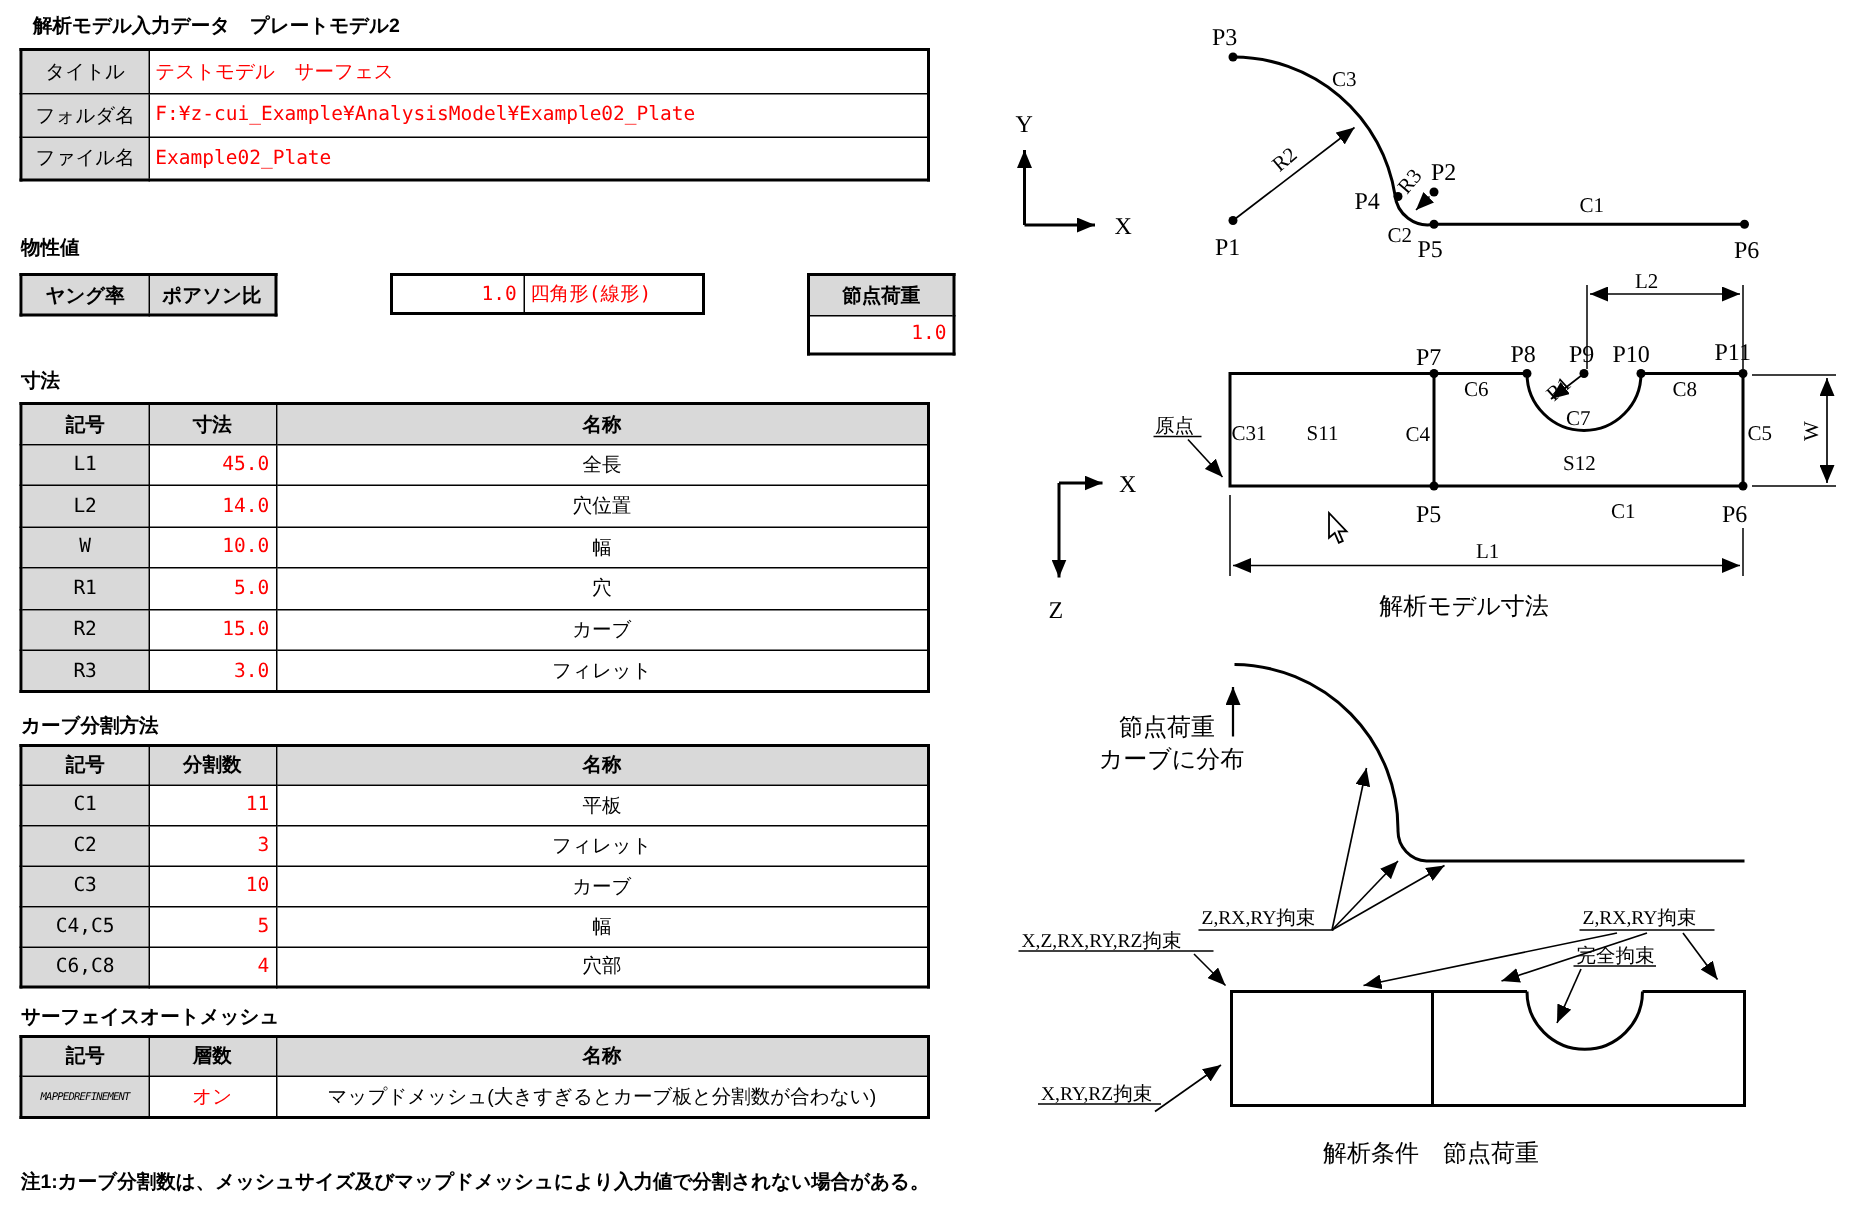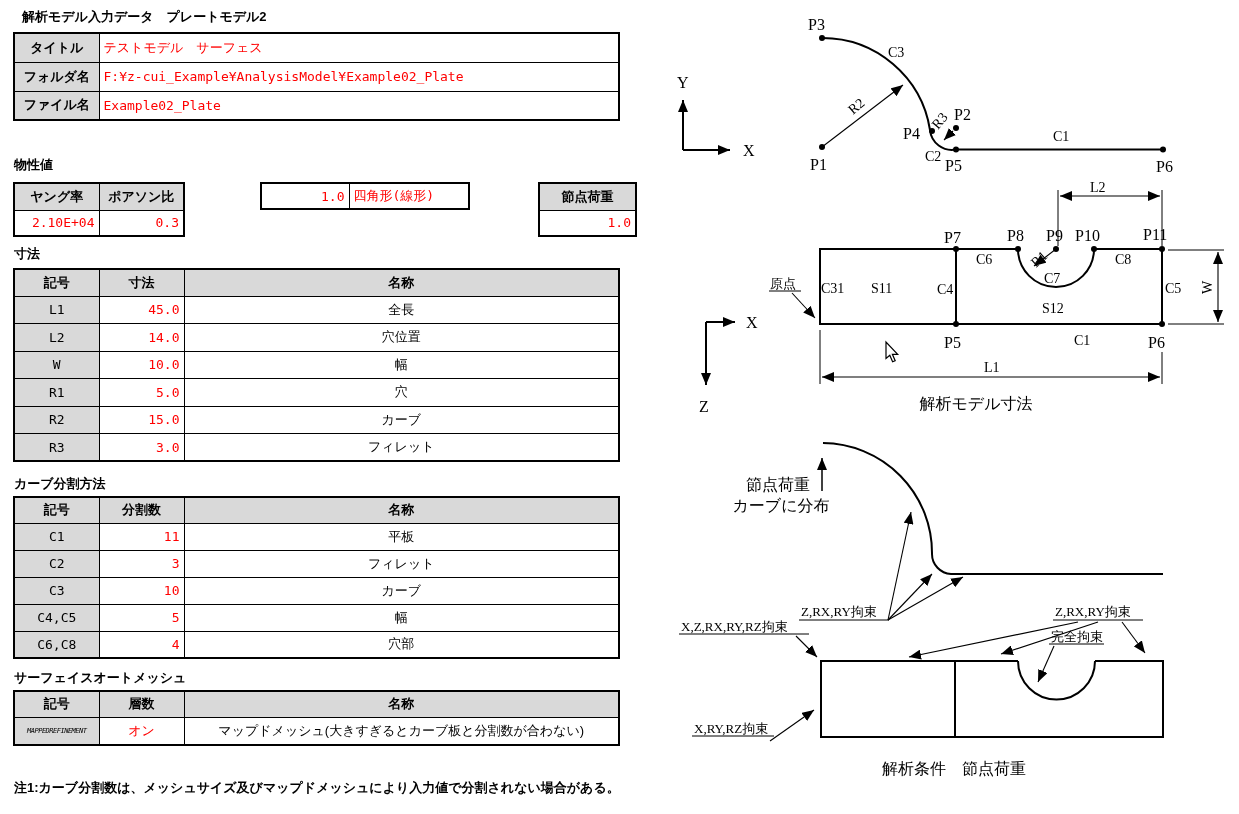--- a/index.html
+++ b/index.html
@@ -4,21 +4,21 @@
 <style>
   html,body{margin:0;padding:0;background:#fff;}
   #page{position:relative;width:1239px;height:814px;background:#fff;overflow:hidden;
         font-family:"Liberation Sans",sans-serif;color:#000;}
   .heading{position:absolute;font-size:13px;font-weight:bold;white-space:nowrap;}
   table.tbl{position:absolute;border-collapse:collapse;table-layout:fixed;
             border:2.5px solid #000;font-size:13px;}
   .tbl td{border:1.5px solid #000;padding:0 4px;overflow:hidden;white-space:nowrap;}
   .hd{background:#d9d9d9;font-weight:bold;text-align:center;}
   .sym{background:#d9d9d9;text-align:center;font-family:"DejaVu Sans Mono",monospace;}
-  .lbl{background:#d9d9d9;font-weight:bold;text-align:center;}
+  .lbl{background:#d9d9d9;font-weight:normal;text-align:center;}
   .lbl-small{font-size:10px;}
   .sym-tiny{font-size:7px;letter-spacing:-0.5px;font-style:italic;}
   .val{color:#ff0000;text-align:right;font-family:"DejaVu Sans Mono",monospace;}
   .valL{color:#ff0000;text-align:left;font-family:"DejaVu Sans Mono",monospace;}
   .valC{color:#ff0000;text-align:center;font-family:"DejaVu Sans Mono",monospace;}
   .name{text-align:center;}
   #diagrams{position:absolute;left:0;top:0;}
   text{font-family:"Liberation Serif","DejaVu Serif",serif;fill:#000;}
   .ptxt{font-size:16px;}
   .ctxt{font-size:14px;}
@@ -63,24 +63,20 @@
   <table class="tbl" style="left:13px;top:182px;width:170px;">
     <colgroup>
         <col style="width:85px">
         <col style="width:85px">
       </colgroup>
     <tbody>
         <tr style="height:27px">
       <td class="hd">ヤング率</td>
       <td class="hd">ポアソン比</td>
     </tr>
-    <tr style="height:26px">
-      <td class="val">2.10E+04</td>
-      <td class="val">0.3</td>
-    </tr>
   </tbody>
     </table>
 
   <table class="tbl" style="left:260px;top:182px;width:208px;">
     <colgroup>
         <col style="width:88px">
         <col style="width:120px">
       </colgroup>
     <tbody>
     <tr style="height:26px">

